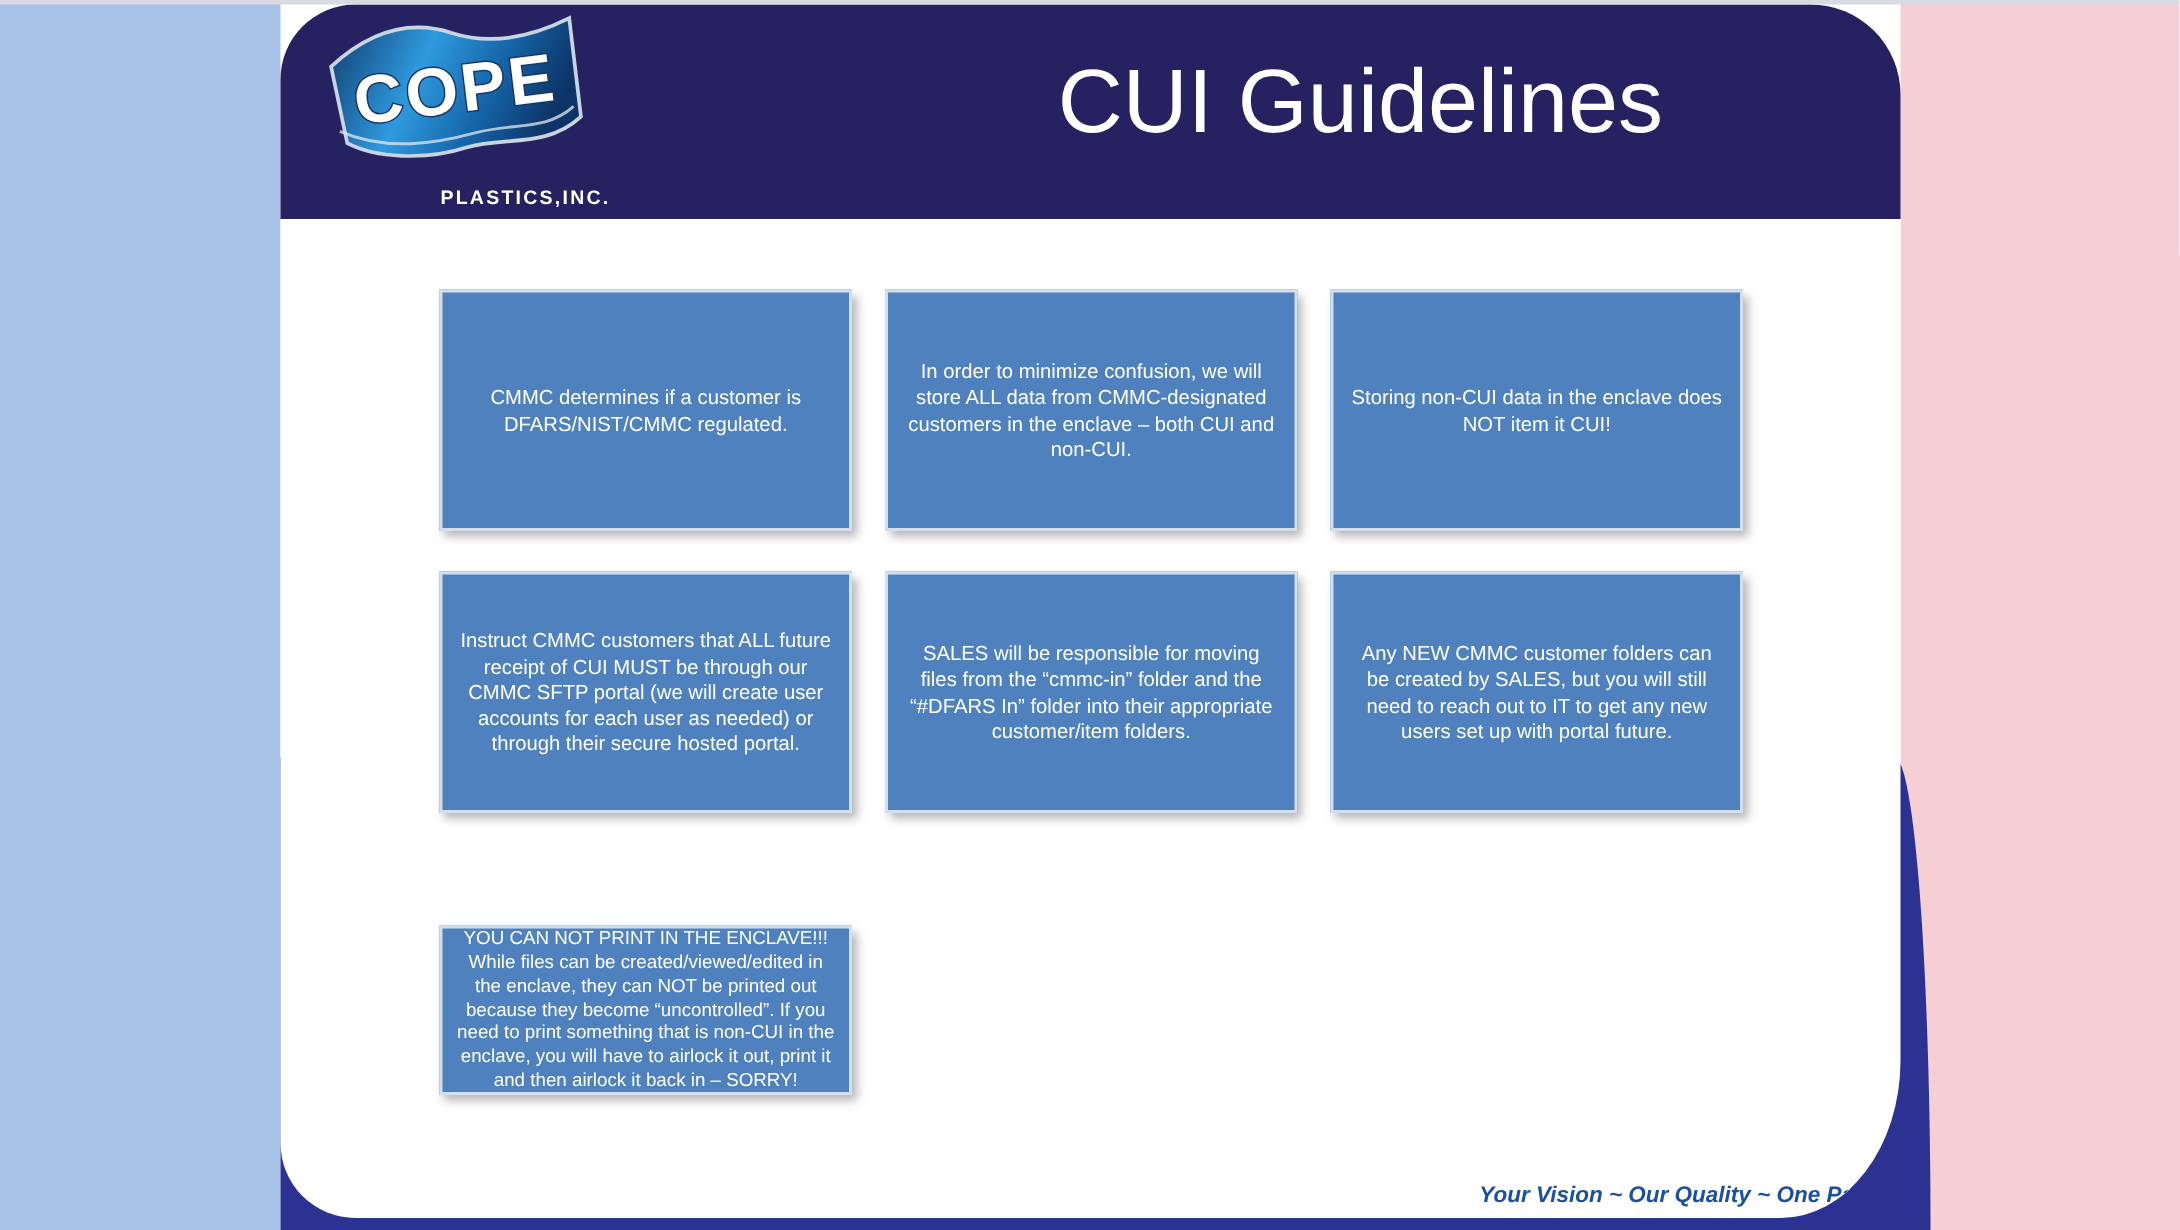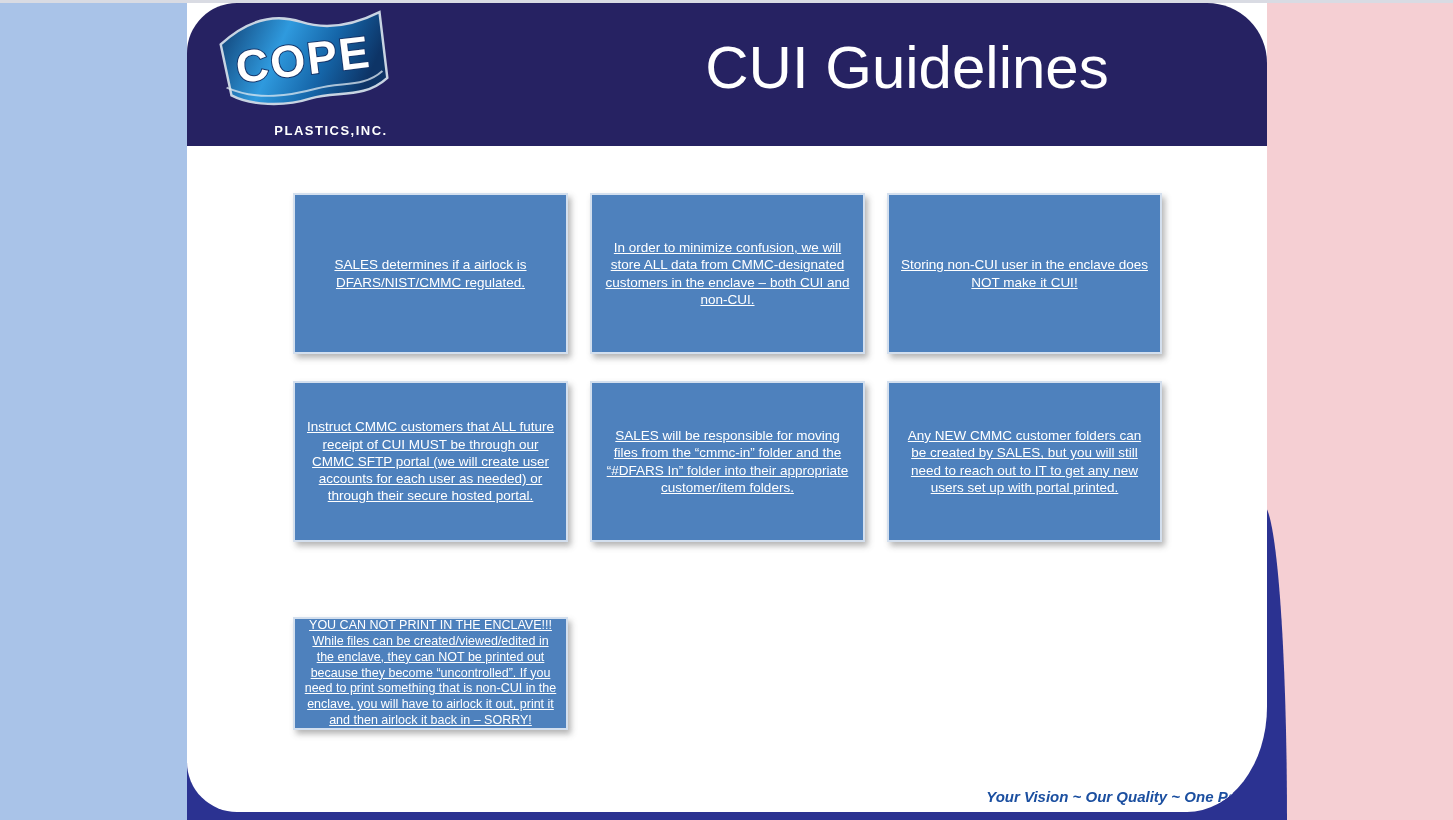--- a/index.html
+++ b/index.html
@@ -21,21 +21,21 @@
   }
 
   
   .header {
     left:187px; top:3px; width:1080px; height:143px;
     background:#262262; border-radius:50px 60px 0 0; z-index:3;
   }
   .logo-wrap { left:20px; top:6px; width:200px; }
   .logo-sub {
     color:#ffffff; font-size:13px; font-weight:bold; letter-spacing:1.5px;
-    margin:-6px 0 0 48px; text-align:center;
+    margin:-6px 0 0 48px; text-align:right;
   }
   .slide-title {
     left:380px; right:20px; top:32px; text-align:center;
     color:#ffffff; font-size:60px; font-weight:400; line-height:1.1;
   }
 
   
   .body-card {
     left:187px; top:146px; width:1080px; height:666px; background:#ffffff;
     border-bottom-left-radius:50px; border-bottom-right-radius:80px 105px;
@@ -44,21 +44,21 @@
   .grid {
     position:absolute; left:106px; top:47px;
     display:grid; grid-template-columns:repeat(3,275px);
     grid-auto-rows:161px; column-gap:22px; row-gap:27px;
   }
   .box {
     background:#4e81bd; border:2px solid #d3dfee;
     box-shadow:3px 4px 6px rgba(90,90,90,0.45);
     color:#ffffff; font-size:13.5px; line-height:1.28; font-weight:400;
     display:flex; align-items:center; justify-content:center;
-    text-align:center; padding:6px 11px; box-sizing:border-box;text-decoration:underline;
+    text-align:center; padding:6px 11px; box-sizing:border-box;
   }
   .box.small { font-size:12.5px; line-height:1.27; padding:12px 8px;margin-top:48px; }
 
   .tagline {
     position:absolute; right:-34px; bottom:7px; white-space:nowrap;
     font-size:15px; font-weight:bold; font-style:italic; color:#1b4fa0;
     text-shadow:-1px -1px 0 #fff, 1px -1px 0 #fff, -1px 1px 0 #fff, 1px 1px 0 #fff, 0 0 3px #fff;
   }
 </style>
 </head>
@@ -83,24 +83,24 @@
       <path d="M20,80 C52,94 86,88 112,81 C138,74 160,80 179,63" stroke="#dfe9f2" stroke-width="2" fill="none" opacity="0.75"></path>
       <text x="99" y="67" text-anchor="middle" font-size="46" font-weight="bold" fill="#ffffff" transform="rotate(-7 99 56)" style="font-family:'Liberation Sans',sans-serif; letter-spacing:2px; paint-order:stroke; stroke:#16366b; stroke-width:2">COPE</text>
     </svg>
     <div class="logo-sub">PLASTICS,INC.</div>
   </div>
   <div class="abs slide-title">CUI Guidelines</div>
 </div>
 
 <div class="abs body-card">
   <div class="grid">
-    <div class="box">SALES determines if a airlock is DFARS/NIST/CMMC regulated.</div>
+    <div class="box">CMMC determines if a customer is DFARS/NIST/CMMC regulated.</div>
     <div class="box">In order to minimize confusion, we will store ALL data from CMMC-designated customers in the enclave – both CUI and non-CUI.</div>
-    <div class="box">Storing non-CUI user in the enclave does NOT make it CUI!</div>
+    <div class="box">Storing non-CUI data in the enclave does NOT item it CUI!</div>
     <div class="box">Instruct CMMC customers that ALL future receipt of CUI MUST be through our CMMC SFTP portal (we will create user accounts for each user as needed) or through their secure hosted portal.</div>
     <div class="box">SALES will be responsible for moving files from the “cmmc-in” folder and the “#DFARS In” folder into their appropriate customer/item folders.</div>
-    <div class="box">Any NEW CMMC customer folders can be created by SALES, but you will still need to reach out to IT to get any new users set up with portal printed.</div>
+    <div class="box">Any NEW CMMC customer folders can be created by SALES, but you will still need to reach out to IT to get any new users set up with portal future.</div>
     <div class="box small">YOU CAN NOT PRINT IN THE ENCLAVE!!! While files can be created/viewed/edited in the enclave, they can NOT be printed out because they become “uncontrolled”. If you need to print something that is non-CUI in the enclave, you will have to airlock it out, print it and then airlock it back in – SORRY!</div>
   </div>
   <div class="tagline">Your Vision ~ Our Quality ~ One Partnership</div>
 </div>
 
 <div class="abs top-strip"></div>
 
 </body></html>

